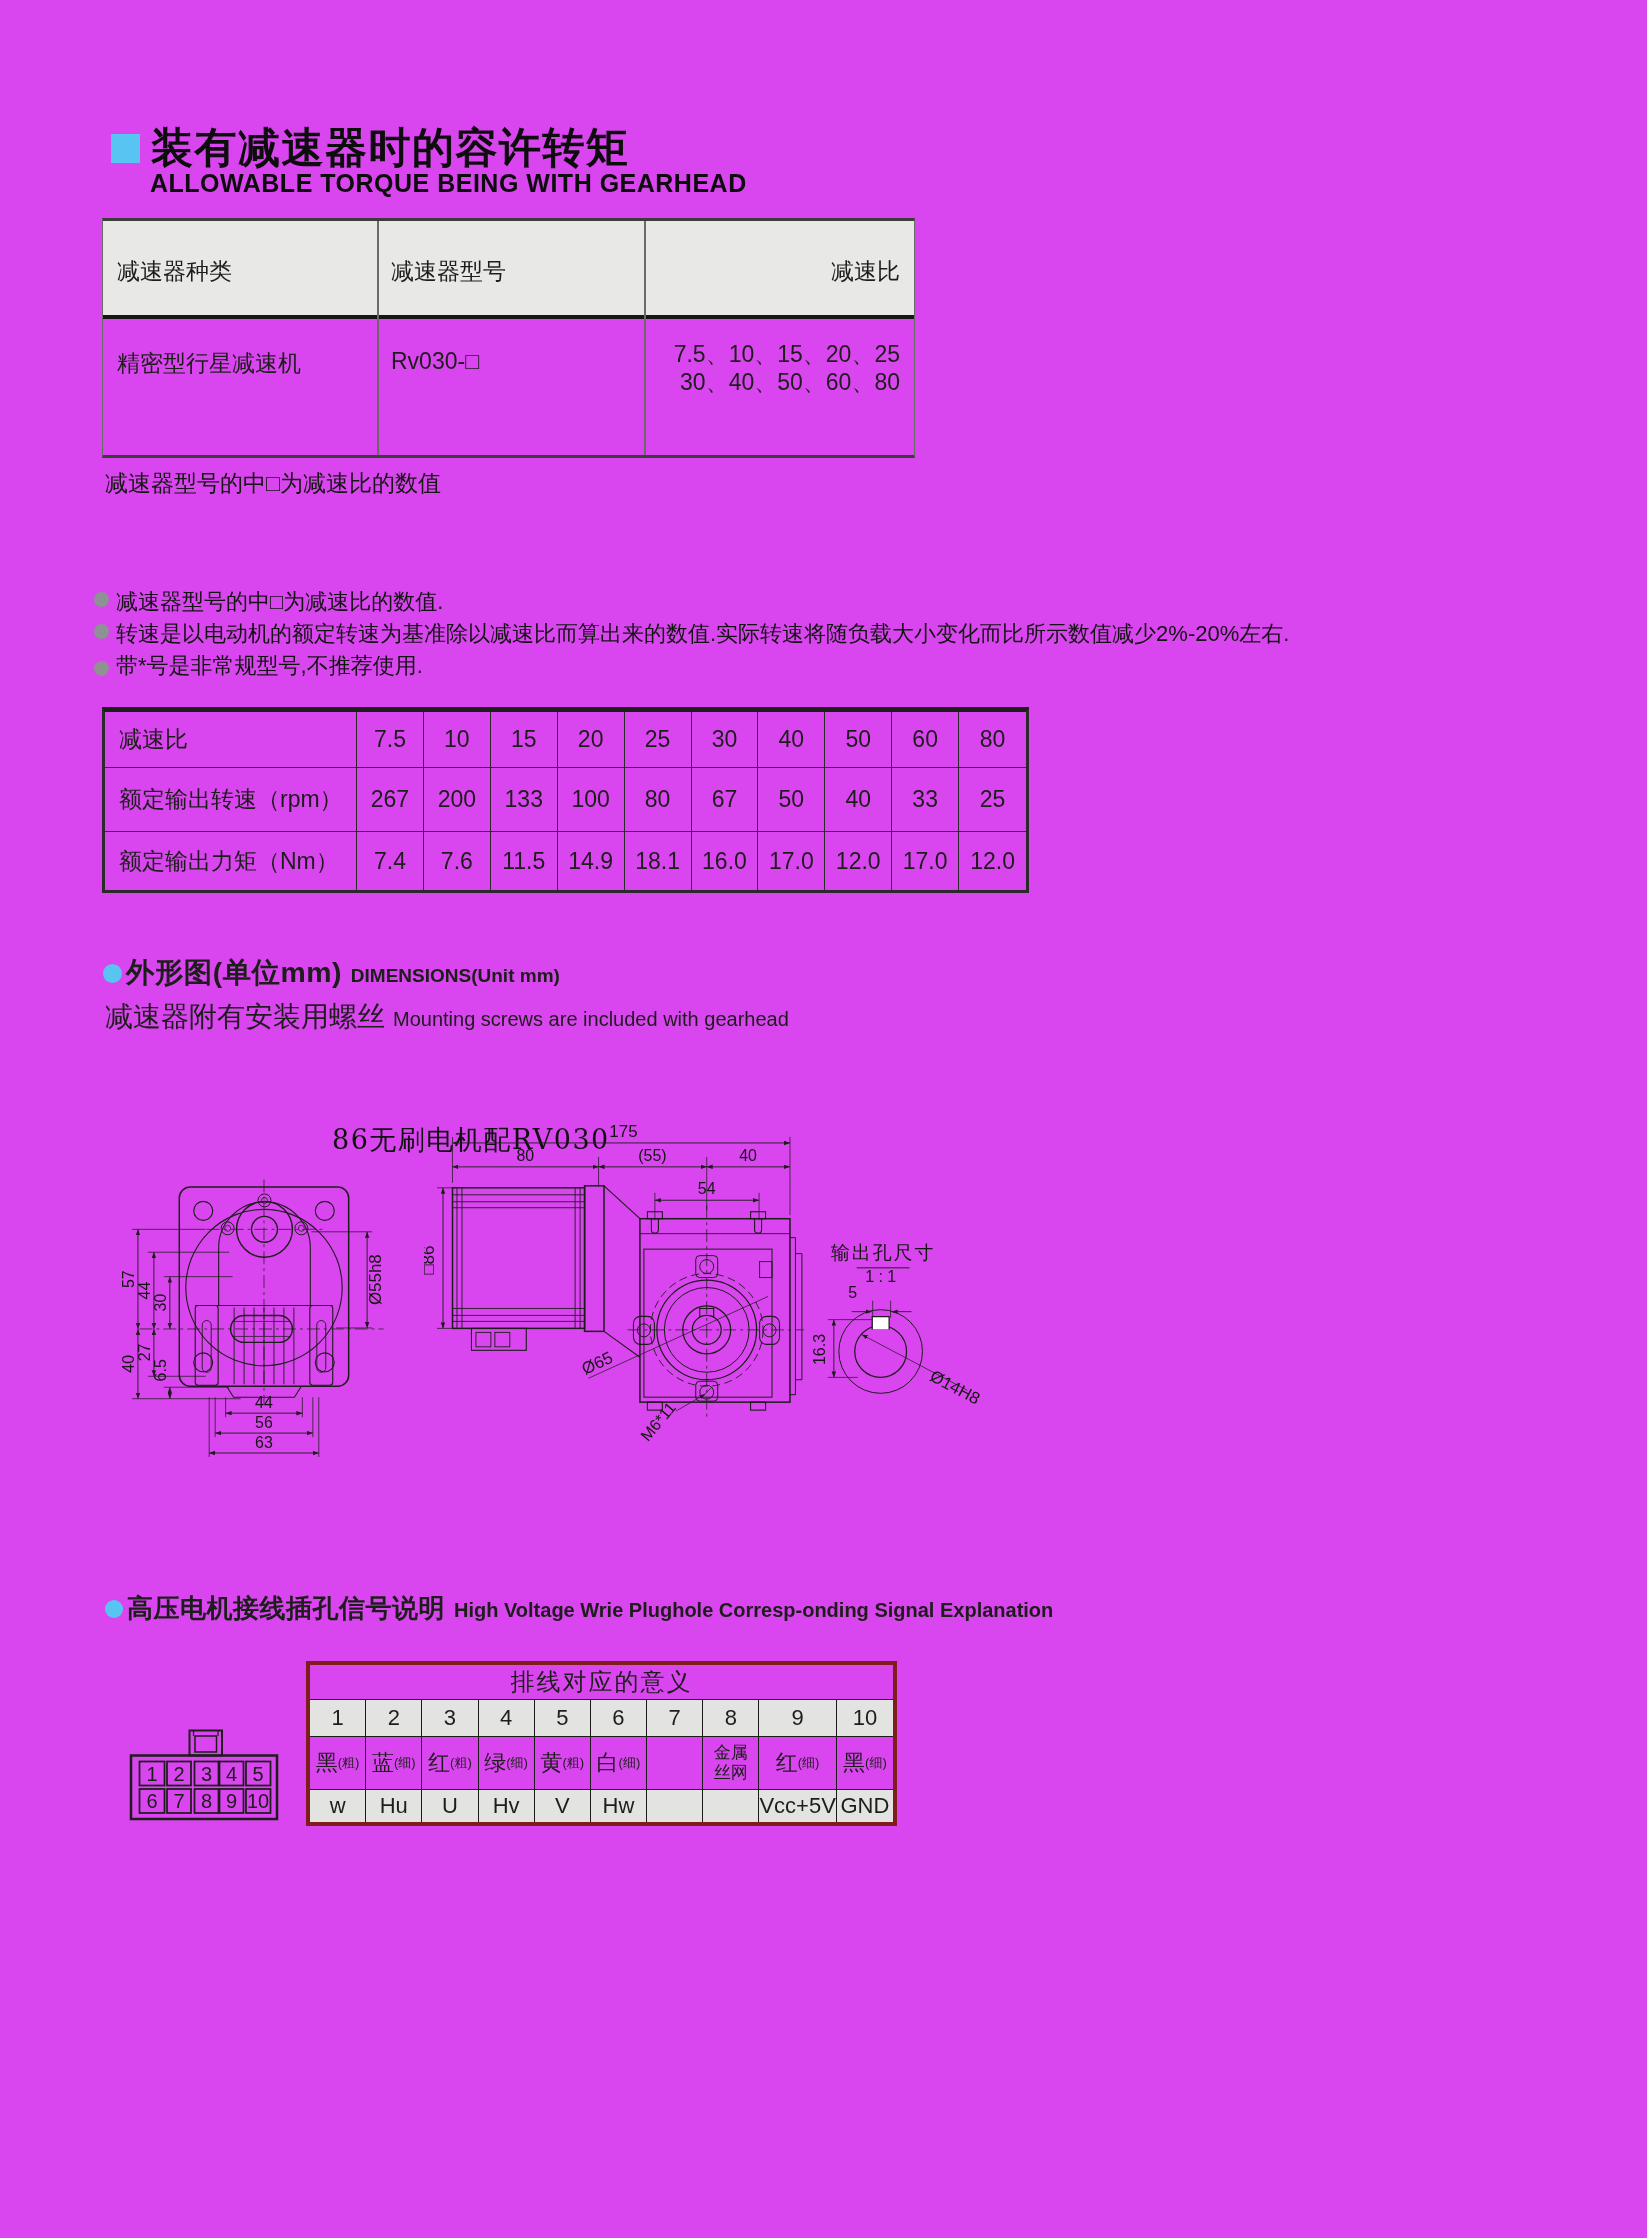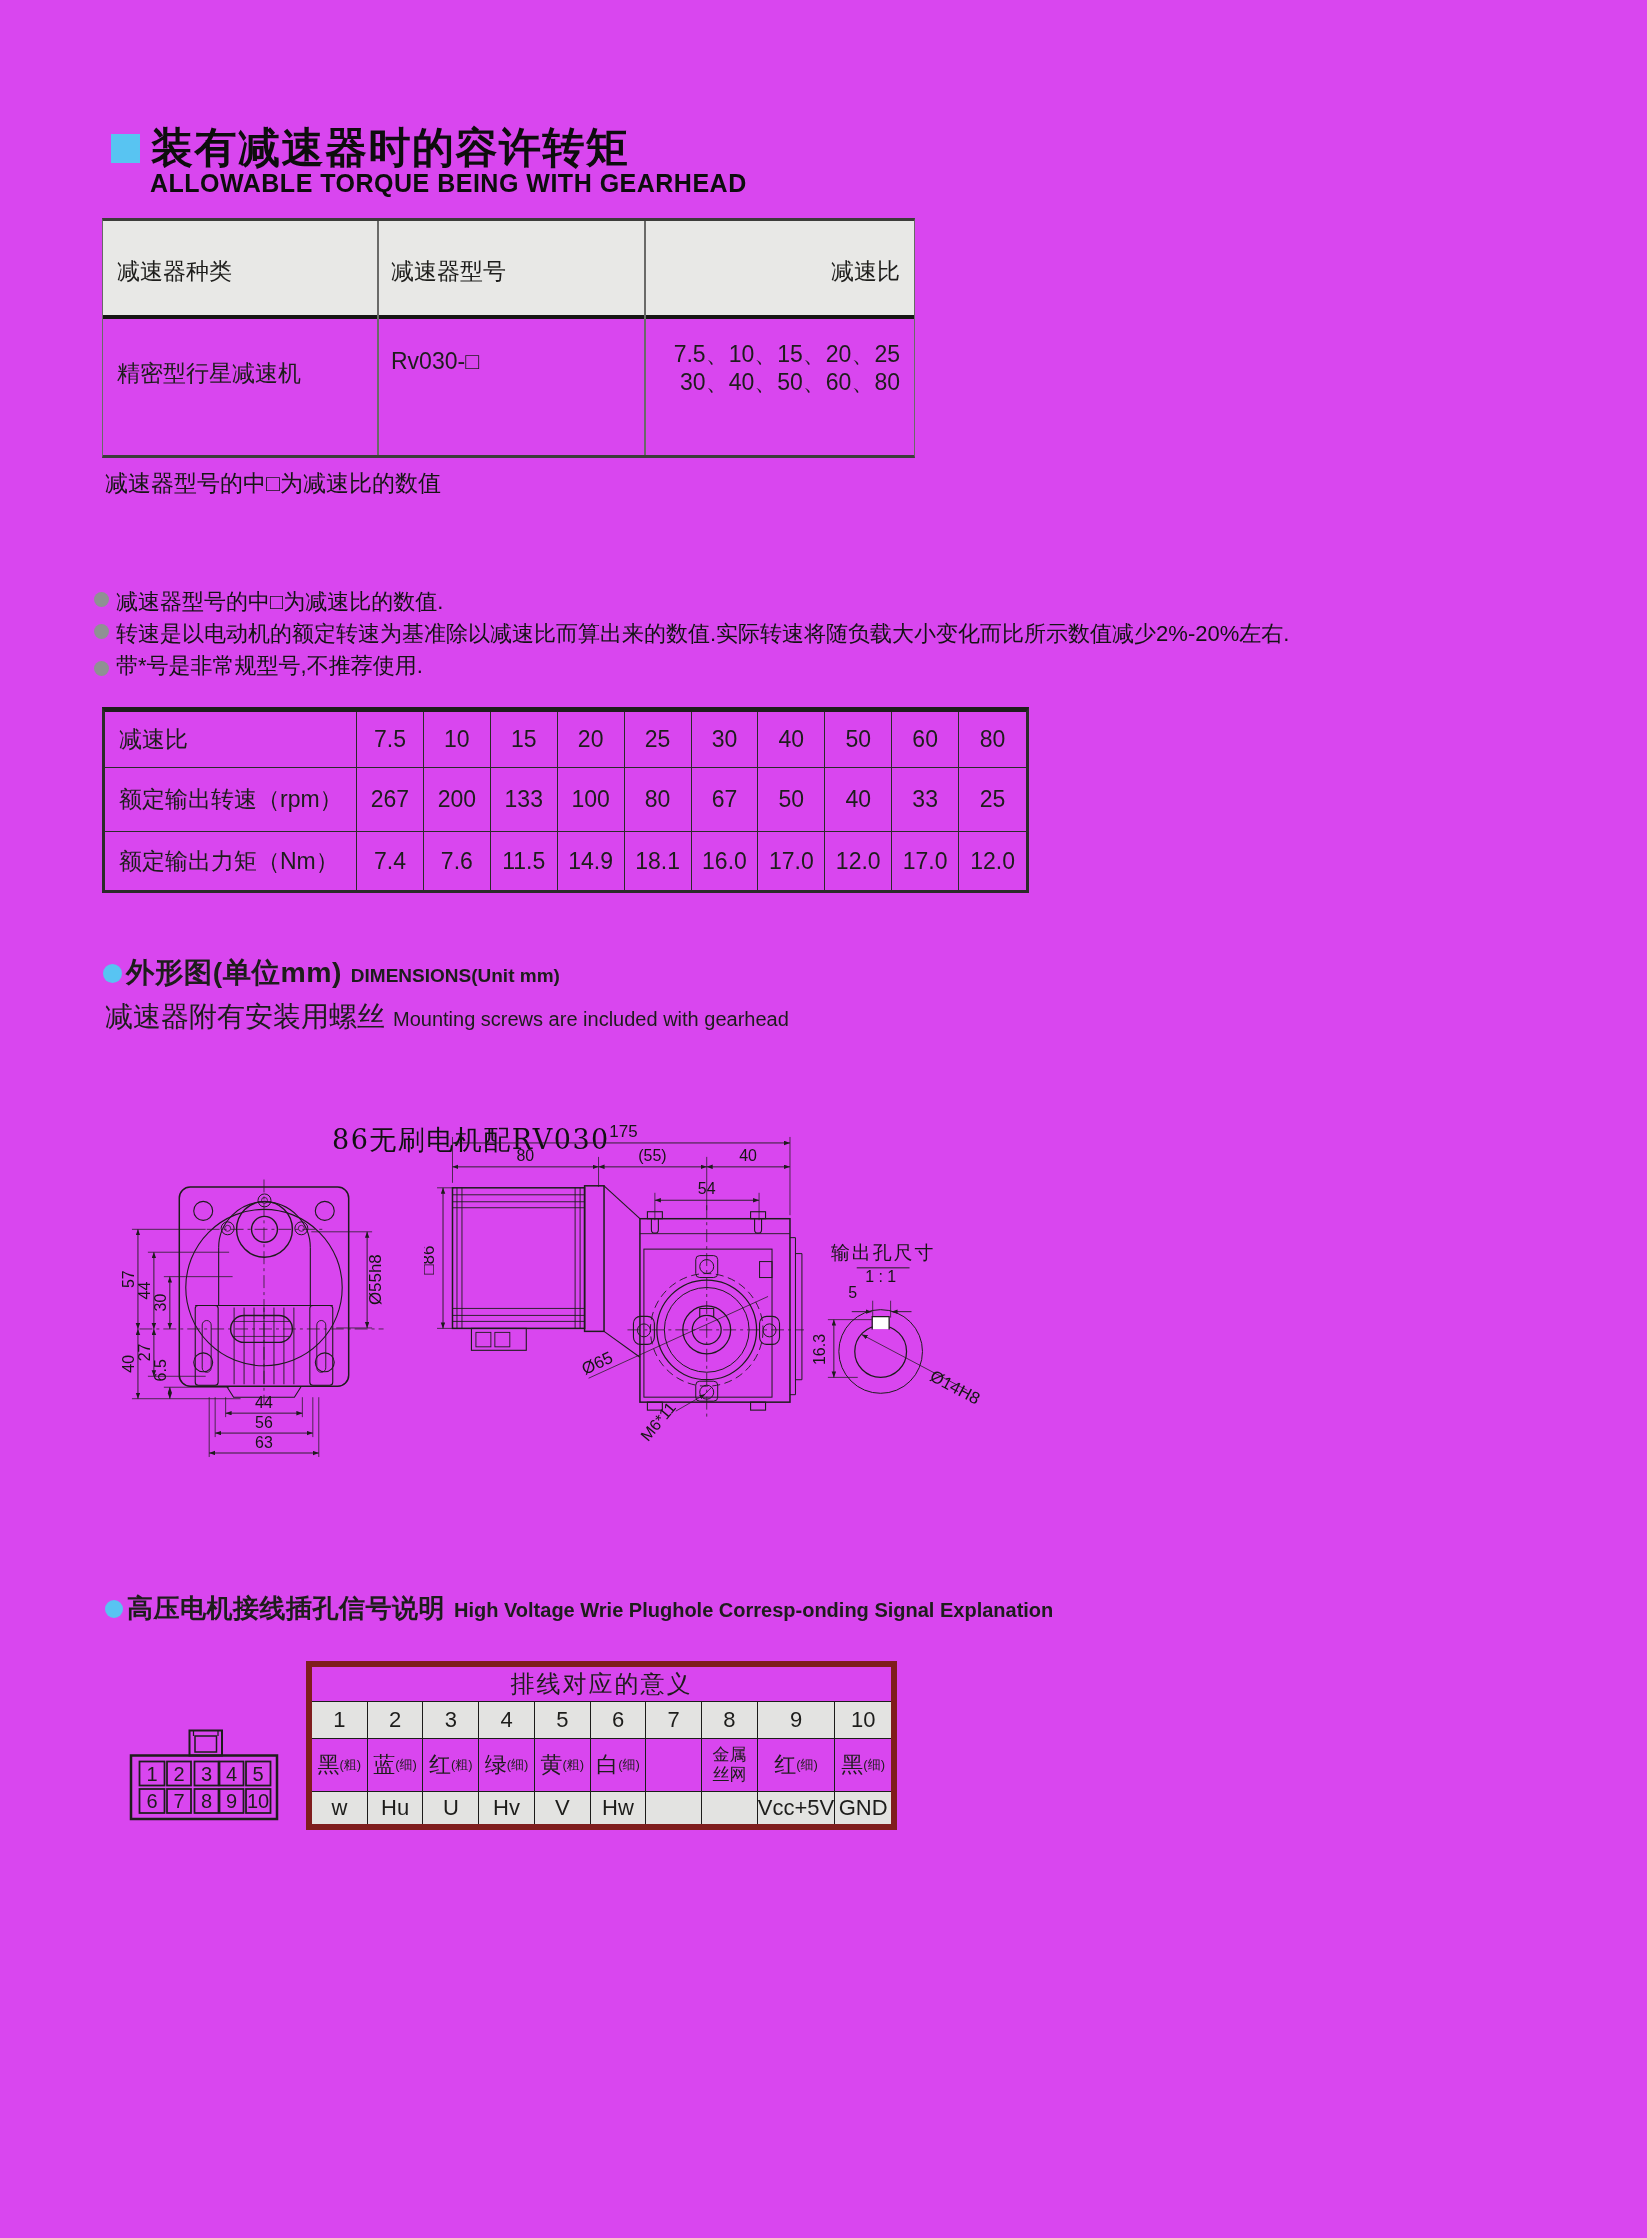--- a/index.html
+++ b/index.html
@@ -40,21 +40,21 @@
   .sub-en{font-size:20px;margin-left:8px;}
 
   .draw-label{font-size:27px;font-family:"DejaVu Serif", serif;letter-spacing:1.5px;color:#111;}
 
   
   .dt{font-family:"Liberation Sans", sans-serif;font-size:32px;fill:#161614;}
   .dt34{font-family:"Liberation Sans", sans-serif;font-size:34px;fill:#161614;}
   .cad-cn{font-family:"DejaVu Serif", serif;font-size:38px;fill:#161614;letter-spacing:4px;}
 
   
-  .t3{left:306px;top:1661px;width:591px;border:6px solid #7f1d1d;box-sizing:border-box;display:grid;grid-template-columns:repeat(10,1fr);grid-template-rows:35px 37px 53px 32px;}
+  .t3{left:306px;top:1661px;width:591px;border:4px solid #7f1d1d;box-sizing:border-box;display:grid;grid-template-columns:repeat(10,1fr);grid-template-rows:35px 37px 53px 32px;}
   .t3 .c{border-right:1.2px solid #1c1c1a;border-bottom:1.2px solid #1c1c1a;display:flex;align-items:center;justify-content:center;box-sizing:border-box;}
   .t3 .c.last{border-right:none;}
   .t3 .c.bot{border-bottom:none;}
   .t3-title{grid-column:1/11;font-size:24px;letter-spacing:2px;}
   .t3 .pin{font-size:22px;background:#e3e3e1;}
   .t3 .sig{font-size:22px;background:#e3e3e1;}
   .wire-c{font-size:22px;}
   .wire-t{font-size:13px;}
   .mesh{font-size:17px;line-height:20px;display:inline-block;width:39px;text-align:center;}
   .vcc{font-size:15px;text-align:center;}
@@ -68,21 +68,21 @@
   <div class="abs title-cn" style="left:151px;top:120px;">装有减速器时的容许转矩</div>
   <div class="abs title-en" style="left:150px;top:169px;">ALLOWABLE TORQUE BEING WITH GEARHEAD</div>
 
   <div class="abs t1">
     <div class="t1-head"></div>
     <div class="t1-div" style="left:274px;"></div>
     <div class="t1-div" style="left:541px;"></div>
     <div class="cell" style="left:14px;top:35px;">减速器种类</div>
     <div class="cell" style="left:288px;top:35px;">减速器型号</div>
     <div class="cell" style="right:14px;top:35px;">减速比</div>
-    <div class="cell" style="left:14px;top:127px;margin-top:10px;">精密型行星减速机</div>
+    <div class="cell" style="left:14px;top:127px;">精密型行星减速机</div>
     <div class="cell" style="left:288px;top:127px;">Rv030-□</div>
     <div class="cell small-ratios" style="right:14px;top:119px;">
       <div>7.5、10、15、20、25</div>
       <div>30、40、50、60、80</div>
     </div>
   </div>
   <div class="abs footnote" style="left:105px;top:468px;">减速器型号的中□为减速比的数值</div>
 
   <div class="abs note-row" style="left:94px;top:587px;width:1487px;">
     <span class="note-dot" style="background:#8F9193;"></span>

